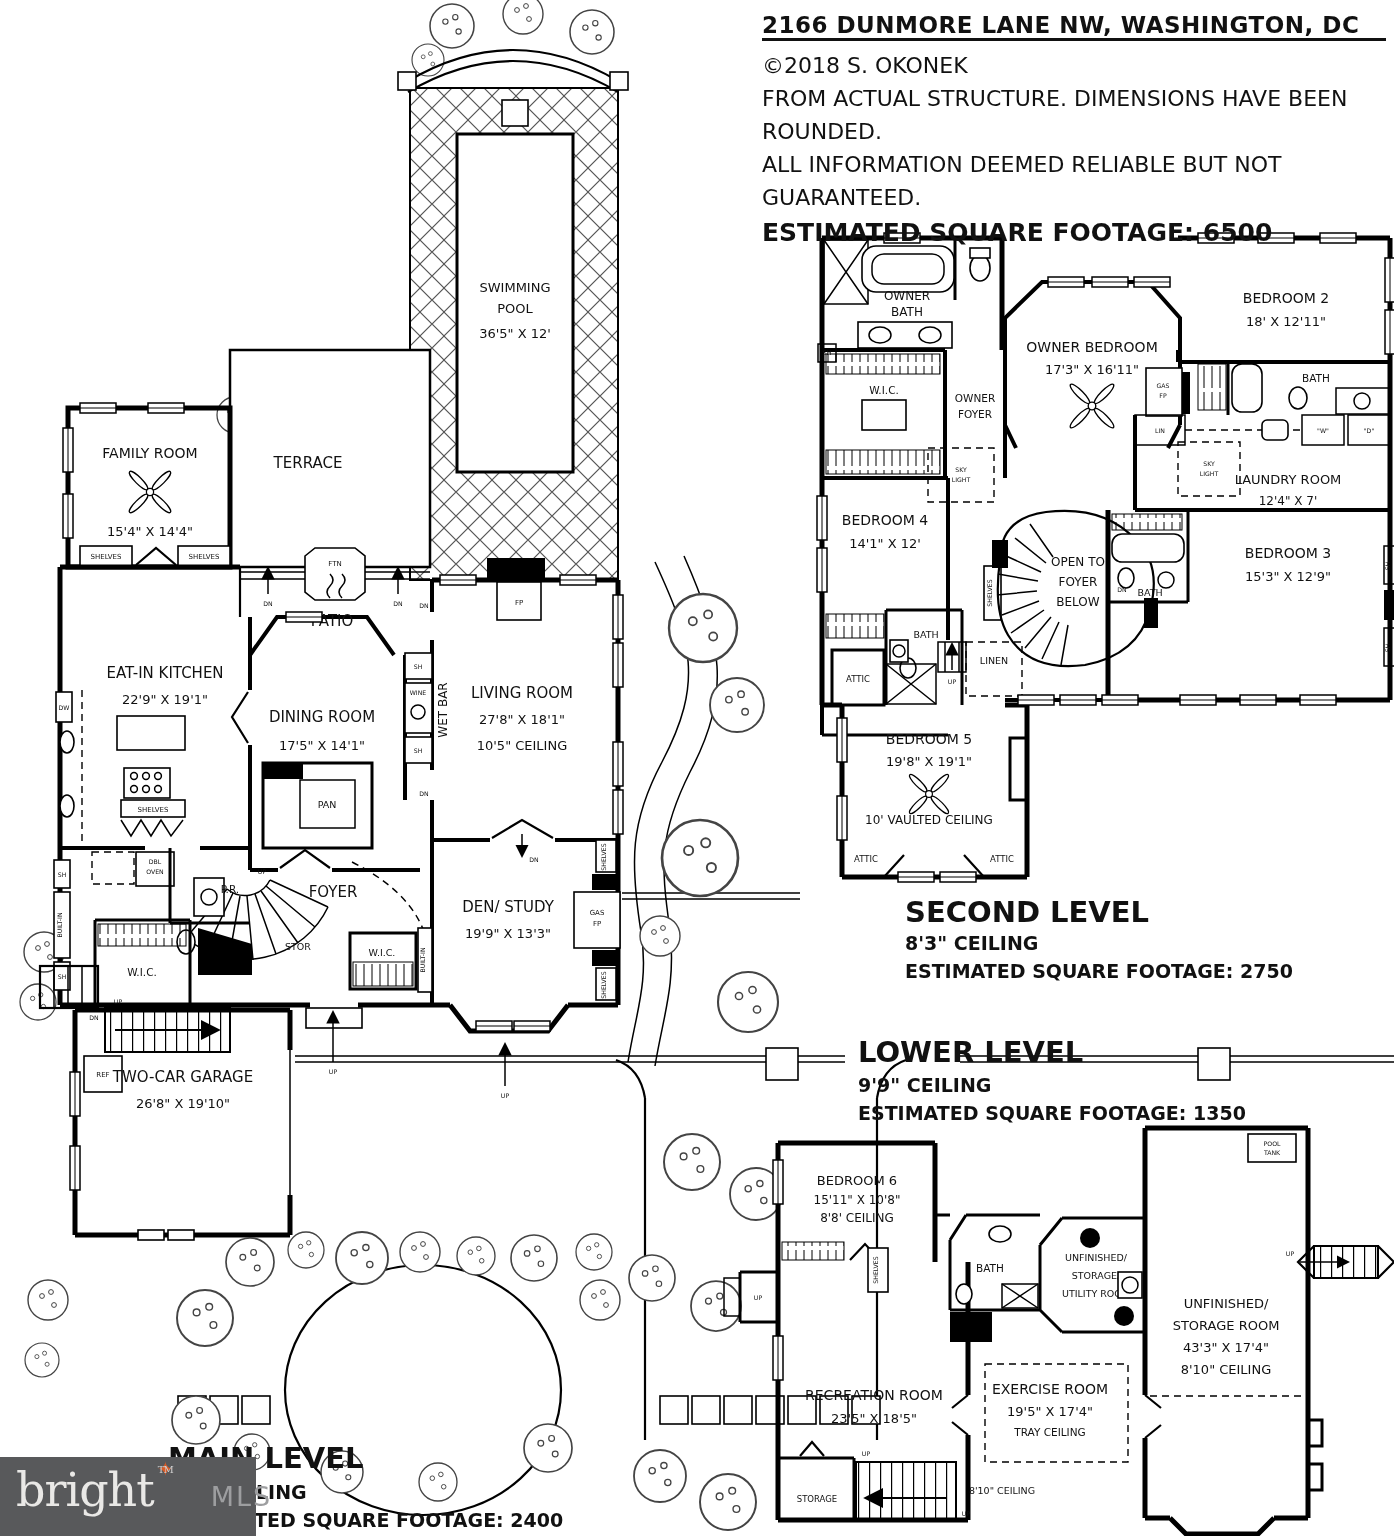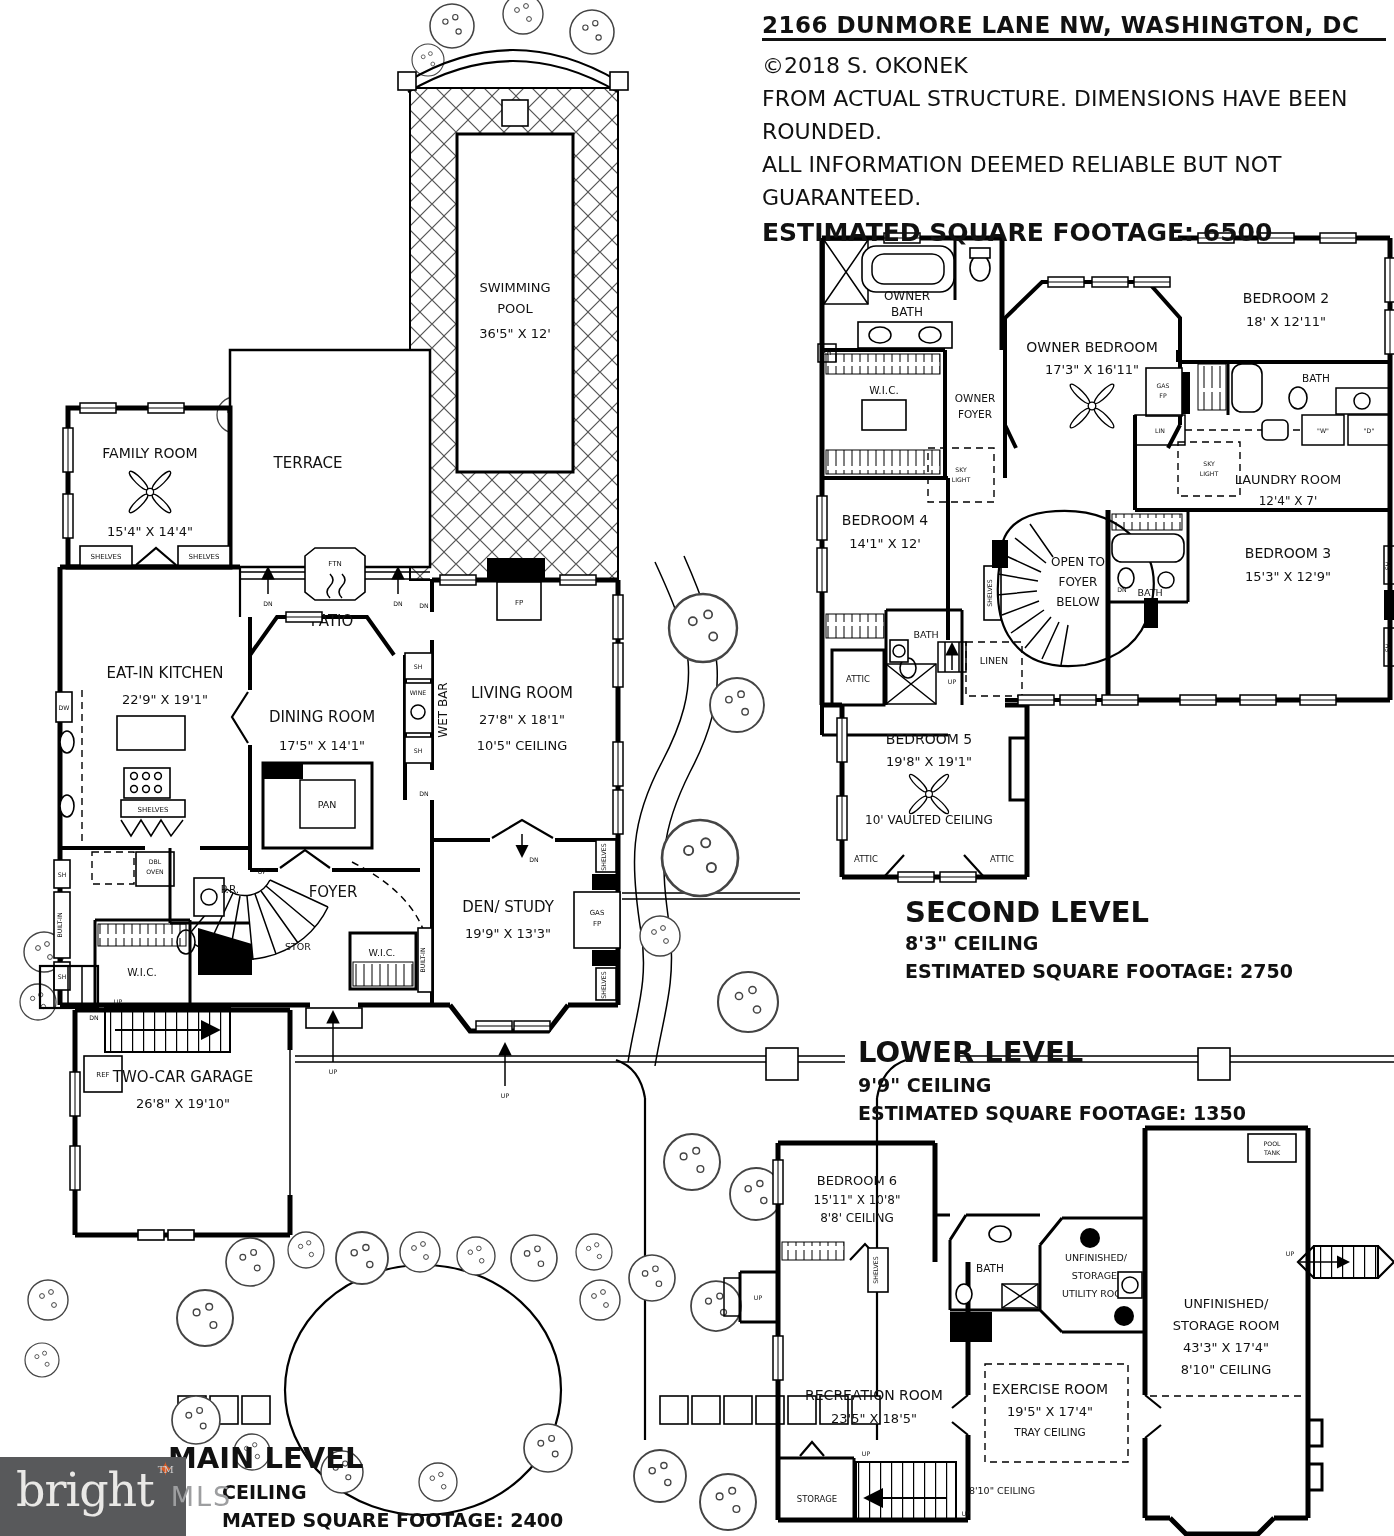--- a/index.html
+++ b/index.html
@@ -5,22 +5,22 @@
   html,body{margin:0;padding:0;background:#fff;}
   #canvas{position:relative;width:1394px;height:1536px;background:#fff;overflow:hidden;
           font-family:"DejaVu Sans",sans-serif;color:#111;}
   
   #header{position:absolute;left:762px;top:12px;width:624px;}
   #header .title{font-size:23px;font-weight:bold;letter-spacing:.5px;border-bottom:3px solid #111;
                  margin:0 0 8px 0;}
   #header .line{font-size:22px;line-height:1.5;margin:0;font-weight:500;}
   #header .sqft{font-size:25px;font-weight:bold;margin-top:4px;}
   
-  #logo{position:absolute;left:0;top:1457px;width:186px;height:79px;background:#58595b;
-        display:flex;align-items:flex-start;padding:10px 0 0 16px;box-sizing:border-box;}
+  #logo{position:absolute;left:0;top:1457px;width:256px;height:79px;background:#58595b;
+        display:flex;align-items:flex-start;padding:10px 0 0 16px;box-sizing:border-box;gap:40px;}
   #logo .brand{font-family:"DejaVu Serif",serif;font-size:46px;line-height:1;color:#e9e8e6;
                letter-spacing:-1px;position:relative;}
   #logo .star{position:absolute;right:-4px;top:-8px;font-size:20px;color:#d95b27;
               font-family:"DejaVu Sans",sans-serif;}
   #logo .tm{font-size:10px;color:#cfcfcf;vertical-align:top;position:relative;top:-2px;left:4px;}
   #logo .mls{font-family:"DejaVu Sans",sans-serif;font-size:27px;color:#9d9ea0;margin-left:2px;
              margin-top:14px;letter-spacing:2px;text-align:right;}
   
   svg text{font-family:"DejaVu Sans",sans-serif;fill:#111;text-anchor:middle;}
   .t29{font-size:29px;font-weight:bold;}

